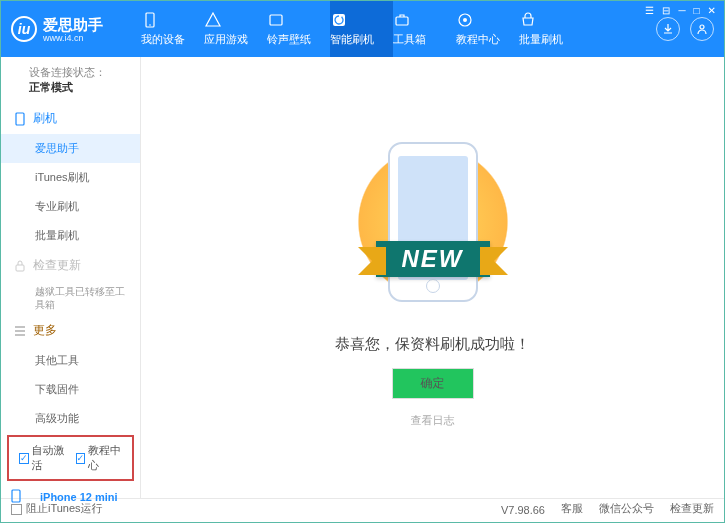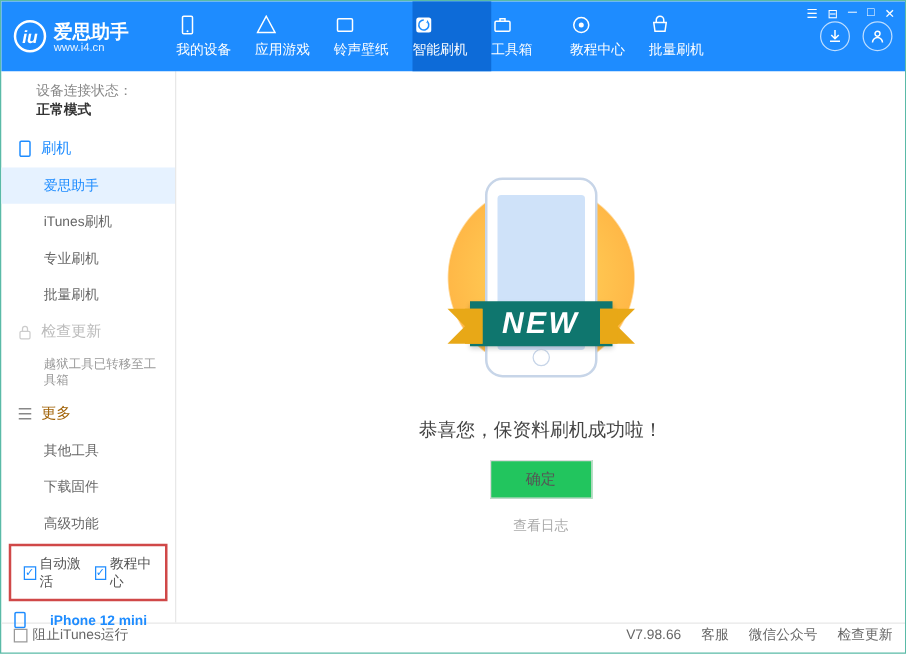--- a/index.html
+++ b/index.html
@@ -38,21 +38,21 @@
 .phone{position:relative;width:90px;height:160px;background:#fff;border:2px solid #c7d5e8;border-radius:14px;z-index:2}
 .phone:before{content:"";position:absolute;top:12px;left:8px;right:8px;bottom:20px;background:#cfe2f9;border-radius:3px}
 .phone:after{content:"";position:absolute;bottom:7px;left:50%;transform:translateX(-50%);width:12px;height:12px;border:1.5px solid #c7d5e8;border-radius:50%}
 .ribbon{position:absolute;z-index:3;background:#0f766e;color:#fff;font-weight:bold;font-size:24px;padding:4px 26px;font-style:italic;letter-spacing:2px;bottom:40px;box-shadow:0 2px 4px rgba(0,0,0,.2)}
 .ribbon:before,.ribbon:after{content:"";position:absolute;top:6px;border:14px solid #e8a817}
 .ribbon:before{left:-18px;border-left-color:transparent}
 .ribbon:after{right:-18px;border-right-color:transparent}
 .msg{font-size:15px;color:#444;margin-top:18px}
 .ok-btn{margin-top:14px;padding:6px 28px;border:1px solid #ddd;background:#22c55e;font-size:12px;color:#555;cursor:pointer}
 .log-link{margin-top:14px;font-size:11px;color:#aaa;cursor:pointer}
-.footer{height:18px;border-top:1px solid #e8e8e8;display:flex;align-items:center;font-size:11px;color:#666;padding:0 10px;gap:16px}
+.footer{height:18px;border-top:1px solid #e8e8e8;display:flex;align-items:flex-end;font-size:11px;color:#666;padding:0 10px;gap:16px}
 .footer .spacer{flex:1}
 .chk2{width:11px;height:11px;border:1px solid #999;display:inline-block;margin-right:4px;vertical-align:middle}
 svg{display:block}
 </style>
 </head>
 <body>
 
 <div class="header">
   <div class="logo-area">
     <div class="logo-circle">iu</div>

